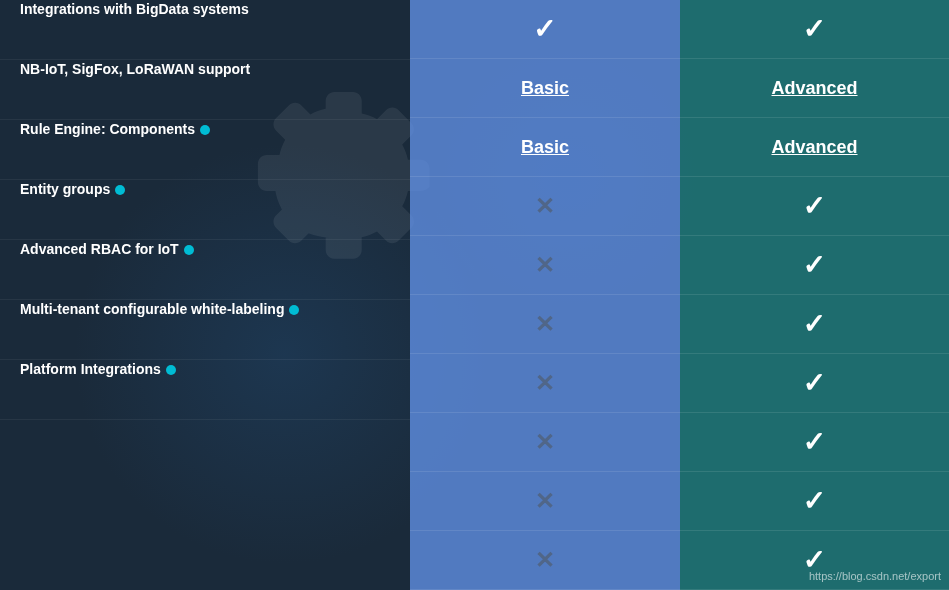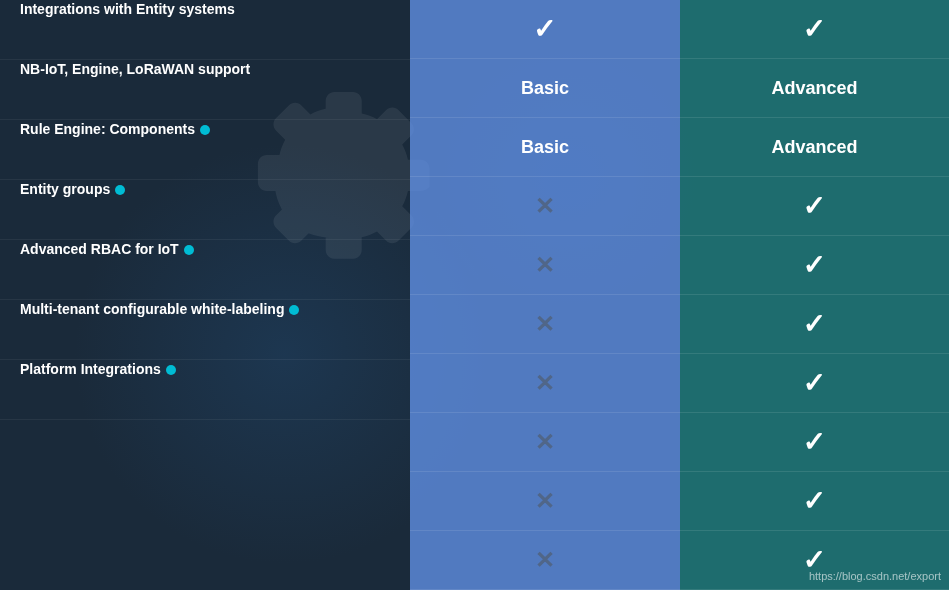--- a/index.html
+++ b/index.html
@@ -107,20 +107,21 @@
       color: rgba(80,100,130,0.9);
       font-size: 24px;
       font-weight: bold;
       line-height: 1;
     }
 
     .text-value {
       color: #ffffff;
       font-size: 18px;
       font-weight: 600;
+      text-decoration: underline;
     }
 
     .watermark {
       position: absolute;
       bottom: 8px;
       right: 8px;
       color: rgba(255,255,255,0.6);
       font-size: 11px;
       z-index: 10;
     }
@@ -140,22 +141,22 @@
     c-1.7,0-3-1.3-3-3v-4.2c-1.8-0.4-3.5-1-5.1-1.9l-3,3c-1.2,1.2-3.1,1.2-4.2,0l-4.2-4.2c-1.2-1.2-1.2-3.1,0-4.2l3-3
     c-0.9-1.6-1.5-3.3-1.9-5.1h-4.2c-1.7,0-3-1.3-3-3v-6c0-1.7,1.3-3,3-3h4.2c0.4-1.8,1-3.5,1.9-5.1l-3-3c-1.2-1.2-1.2-3.1,0-4.2
     l4.2-4.2c1.2-1.2,3.1-1.2,4.2,0l3,3c1.6-0.9,3.3-1.5,5.1-1.9V17c0-1.7,1.3-3,3-3h6c1.7,0,3,1.3,3,3v4.2
     c1.8,0.4,3.5,1,5.1,1.9l3-3c1.2-1.2,3.1-1.2,4.2,0l4.2,4.2c1.2,1.2,1.2,3.1,0,4.2l-3,3c0.9,1.6,1.5,3.3,1.9,5.1h4.2
     c1.7,0,3,1.3,3,3v6C76.5,45.7,75.2,47,73.5,47z"></path>
 </svg>
 
 <div class="container">
 
   <div class="features-col" id="features-col">
-  <div class="feature-row"><span class="feature-label">Integrations with Entity systems</span></div>
-      <div class="feature-row"><span class="feature-label">NB-IoT, Engine, LoRaWAN support</span></div>
+  <div class="feature-row"><span class="feature-label">Integrations with BigData systems</span></div>
+      <div class="feature-row"><span class="feature-label">NB-IoT, SigFox, LoRaWAN support</span></div>
       <div class="feature-row"><span class="feature-label">Rule Engine: Components<span class="info-dot"></span></span></div>
       <div class="feature-row"><span class="feature-label">Entity groups<span class="info-dot"></span></span></div>
       <div class="feature-row"><span class="feature-label">Advanced RBAC for IoT<span class="info-dot"></span></span></div>
       <div class="feature-row"><span class="feature-label">Multi-tenant configurable white-labeling<span class="info-dot"></span></span></div>
       <div class="feature-row"><span class="feature-label">Platform Integrations<span class="info-dot"></span></span></div>
     </div>
 
   <div class="basic-col" id="basic-col">
   <div class="cell-row">
         <span class="check-icon">✓</span>

